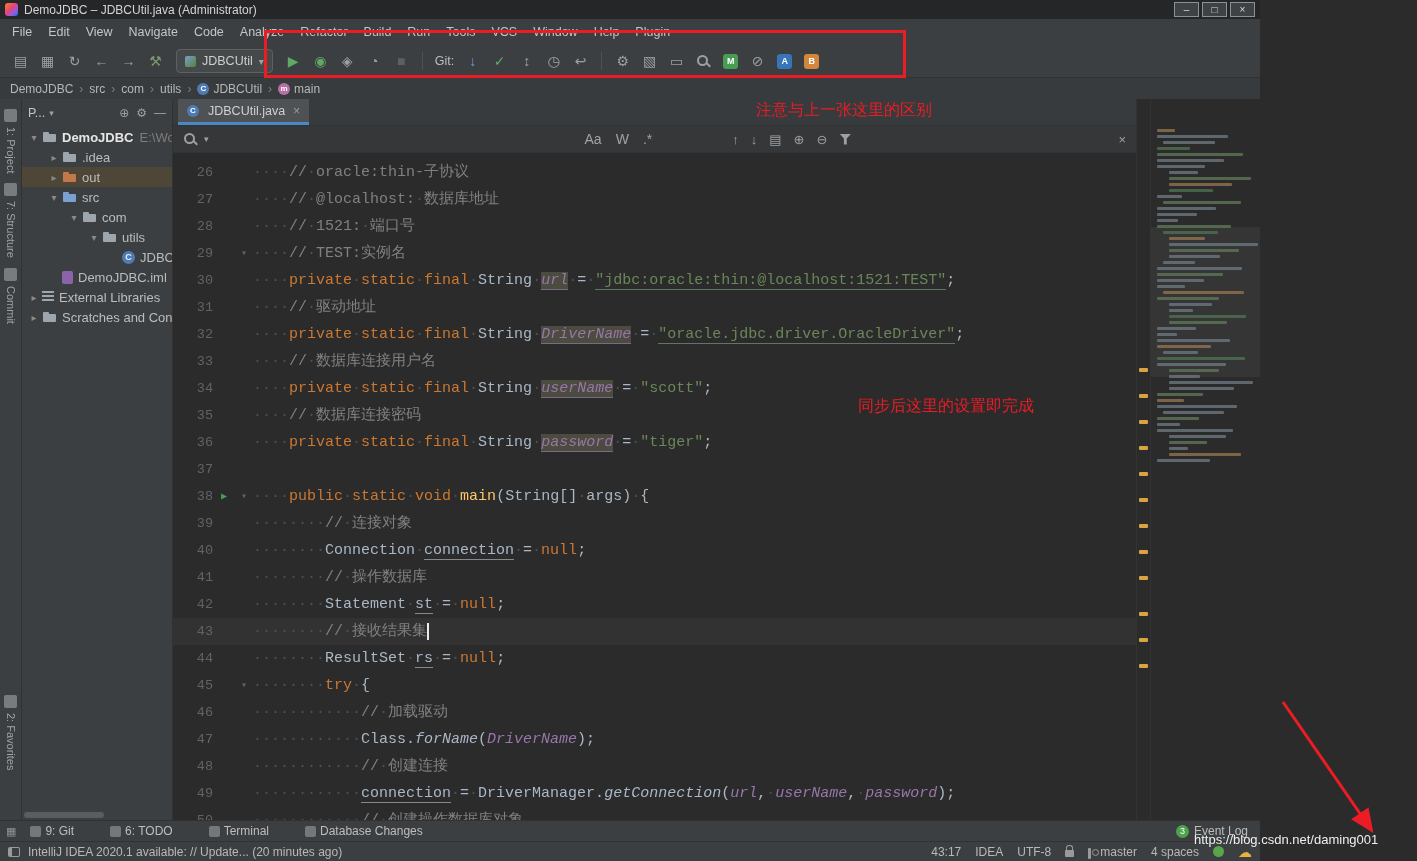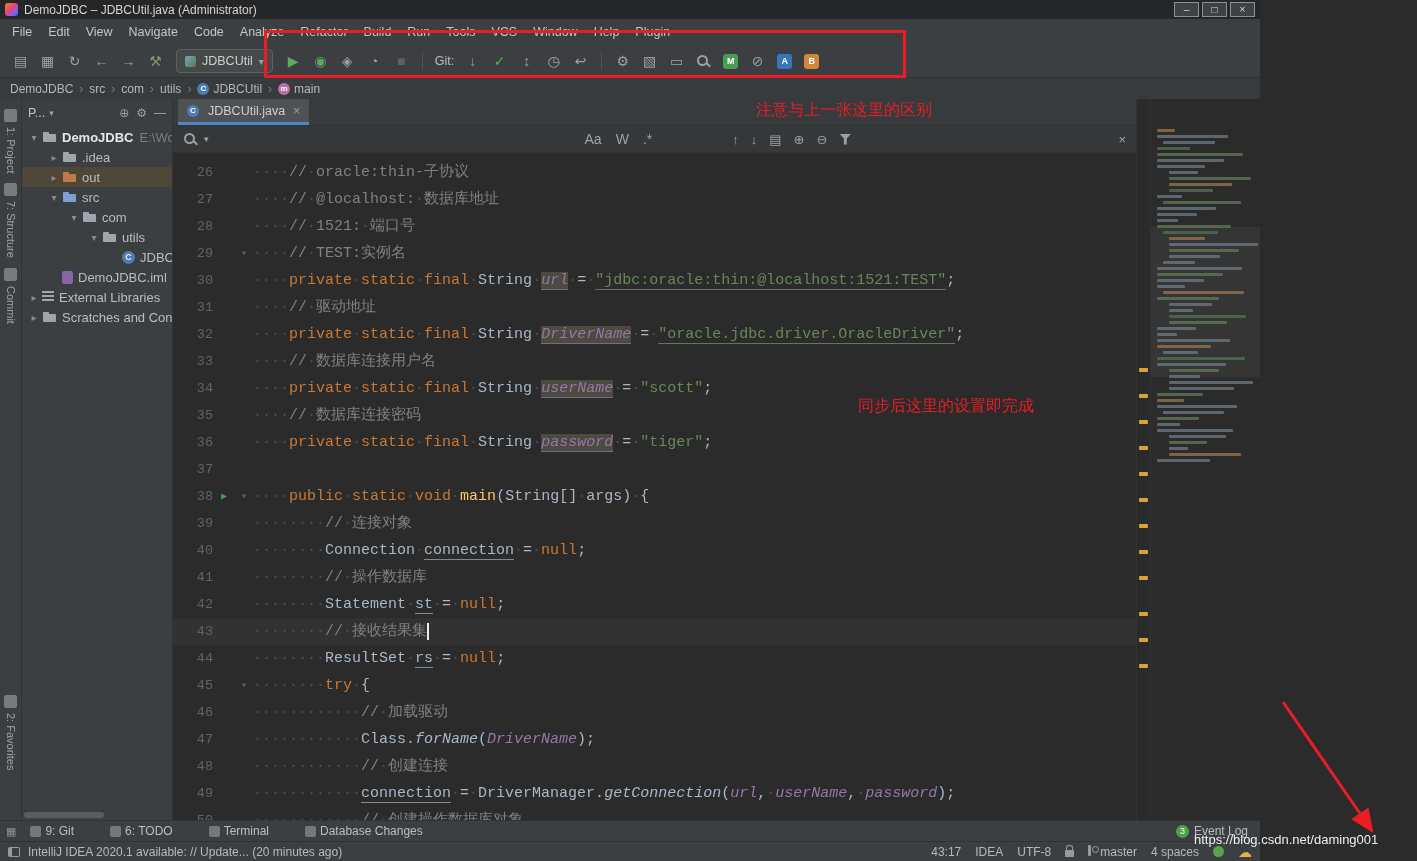--- a/index.html
+++ b/index.html
@@ -121,21 +121,21 @@
 .btab{display:flex;align-items:center;gap:4px;padding:2px 8px;color:#bdbdbd}
 .bt-ic{width:11px;height:11px;background:#8d9194;border-radius:2px;opacity:.7;flex:none}
 .eventlog{margin-left:auto;display:flex;align-items:center;gap:5px;color:#bdbdbd;padding-right:6px}
 .badge{min-width:13px;height:13px;background:#4da24d;border-radius:50%;color:#fff;font-size:9px;display:flex;align-items:center;justify-content:center;padding:0 2px}
 
 .statusbar{flex:none;height:20px;background:#3c3f41;border-top:1px solid #323232;display:flex;align-items:center;padding:0 8px;gap:8px;font-size:12px;color:#b8b8b8}
 .sb-ic{width:12px;height:10px;border:1px solid #9a9a9a;border-left-width:4px;border-radius:2px;flex:none}
 .sb-right{margin-left:auto;display:flex;align-items:center;gap:14px}
 .ic-lock{width:9px;height:7px;background:#9a9a9a;border-radius:1px;position:relative;margin-top:3px;flex:none}
 .ic-lock::before{content:'';position:absolute;left:1px;top:-5px;width:5px;height:5px;border:1.5px solid #9a9a9a;border-bottom:none;border-radius:3px 3px 0 0}
-.branch{display:flex;align-items:flex-start;gap:5px}
+.branch{display:flex;align-items:flex-end;gap:5px}
 .ic-branch{width:3px;height:11px;background:#9a9a9a;border-radius:1px;position:relative;flex:none;margin-right:4px}
 .ic-branch::after{content:'';position:absolute;left:4px;top:1px;width:5px;height:5px;border:1.5px solid #9a9a9a;border-radius:50%}
 .gdot{width:11px;height:11px;border-radius:50%;background:#57a64a;flex:none}
 .cloud{color:#e8b33d;font-size:14px;line-height:1}
 
 
 .ann-rect{position:absolute;left:264px;top:30px;width:642px;height:48px;border:3px solid #ec1c24;z-index:60;pointer-events:none}
 .ann-text{position:absolute;color:#ec1c24;z-index:60;pointer-events:none;font-size:16px;white-space:pre-line;font-family:"DejaVu Sans","Liberation Sans",sans-serif}
 .t1{left:756px;top:100px}
 .t2{left:858px;top:396px}

